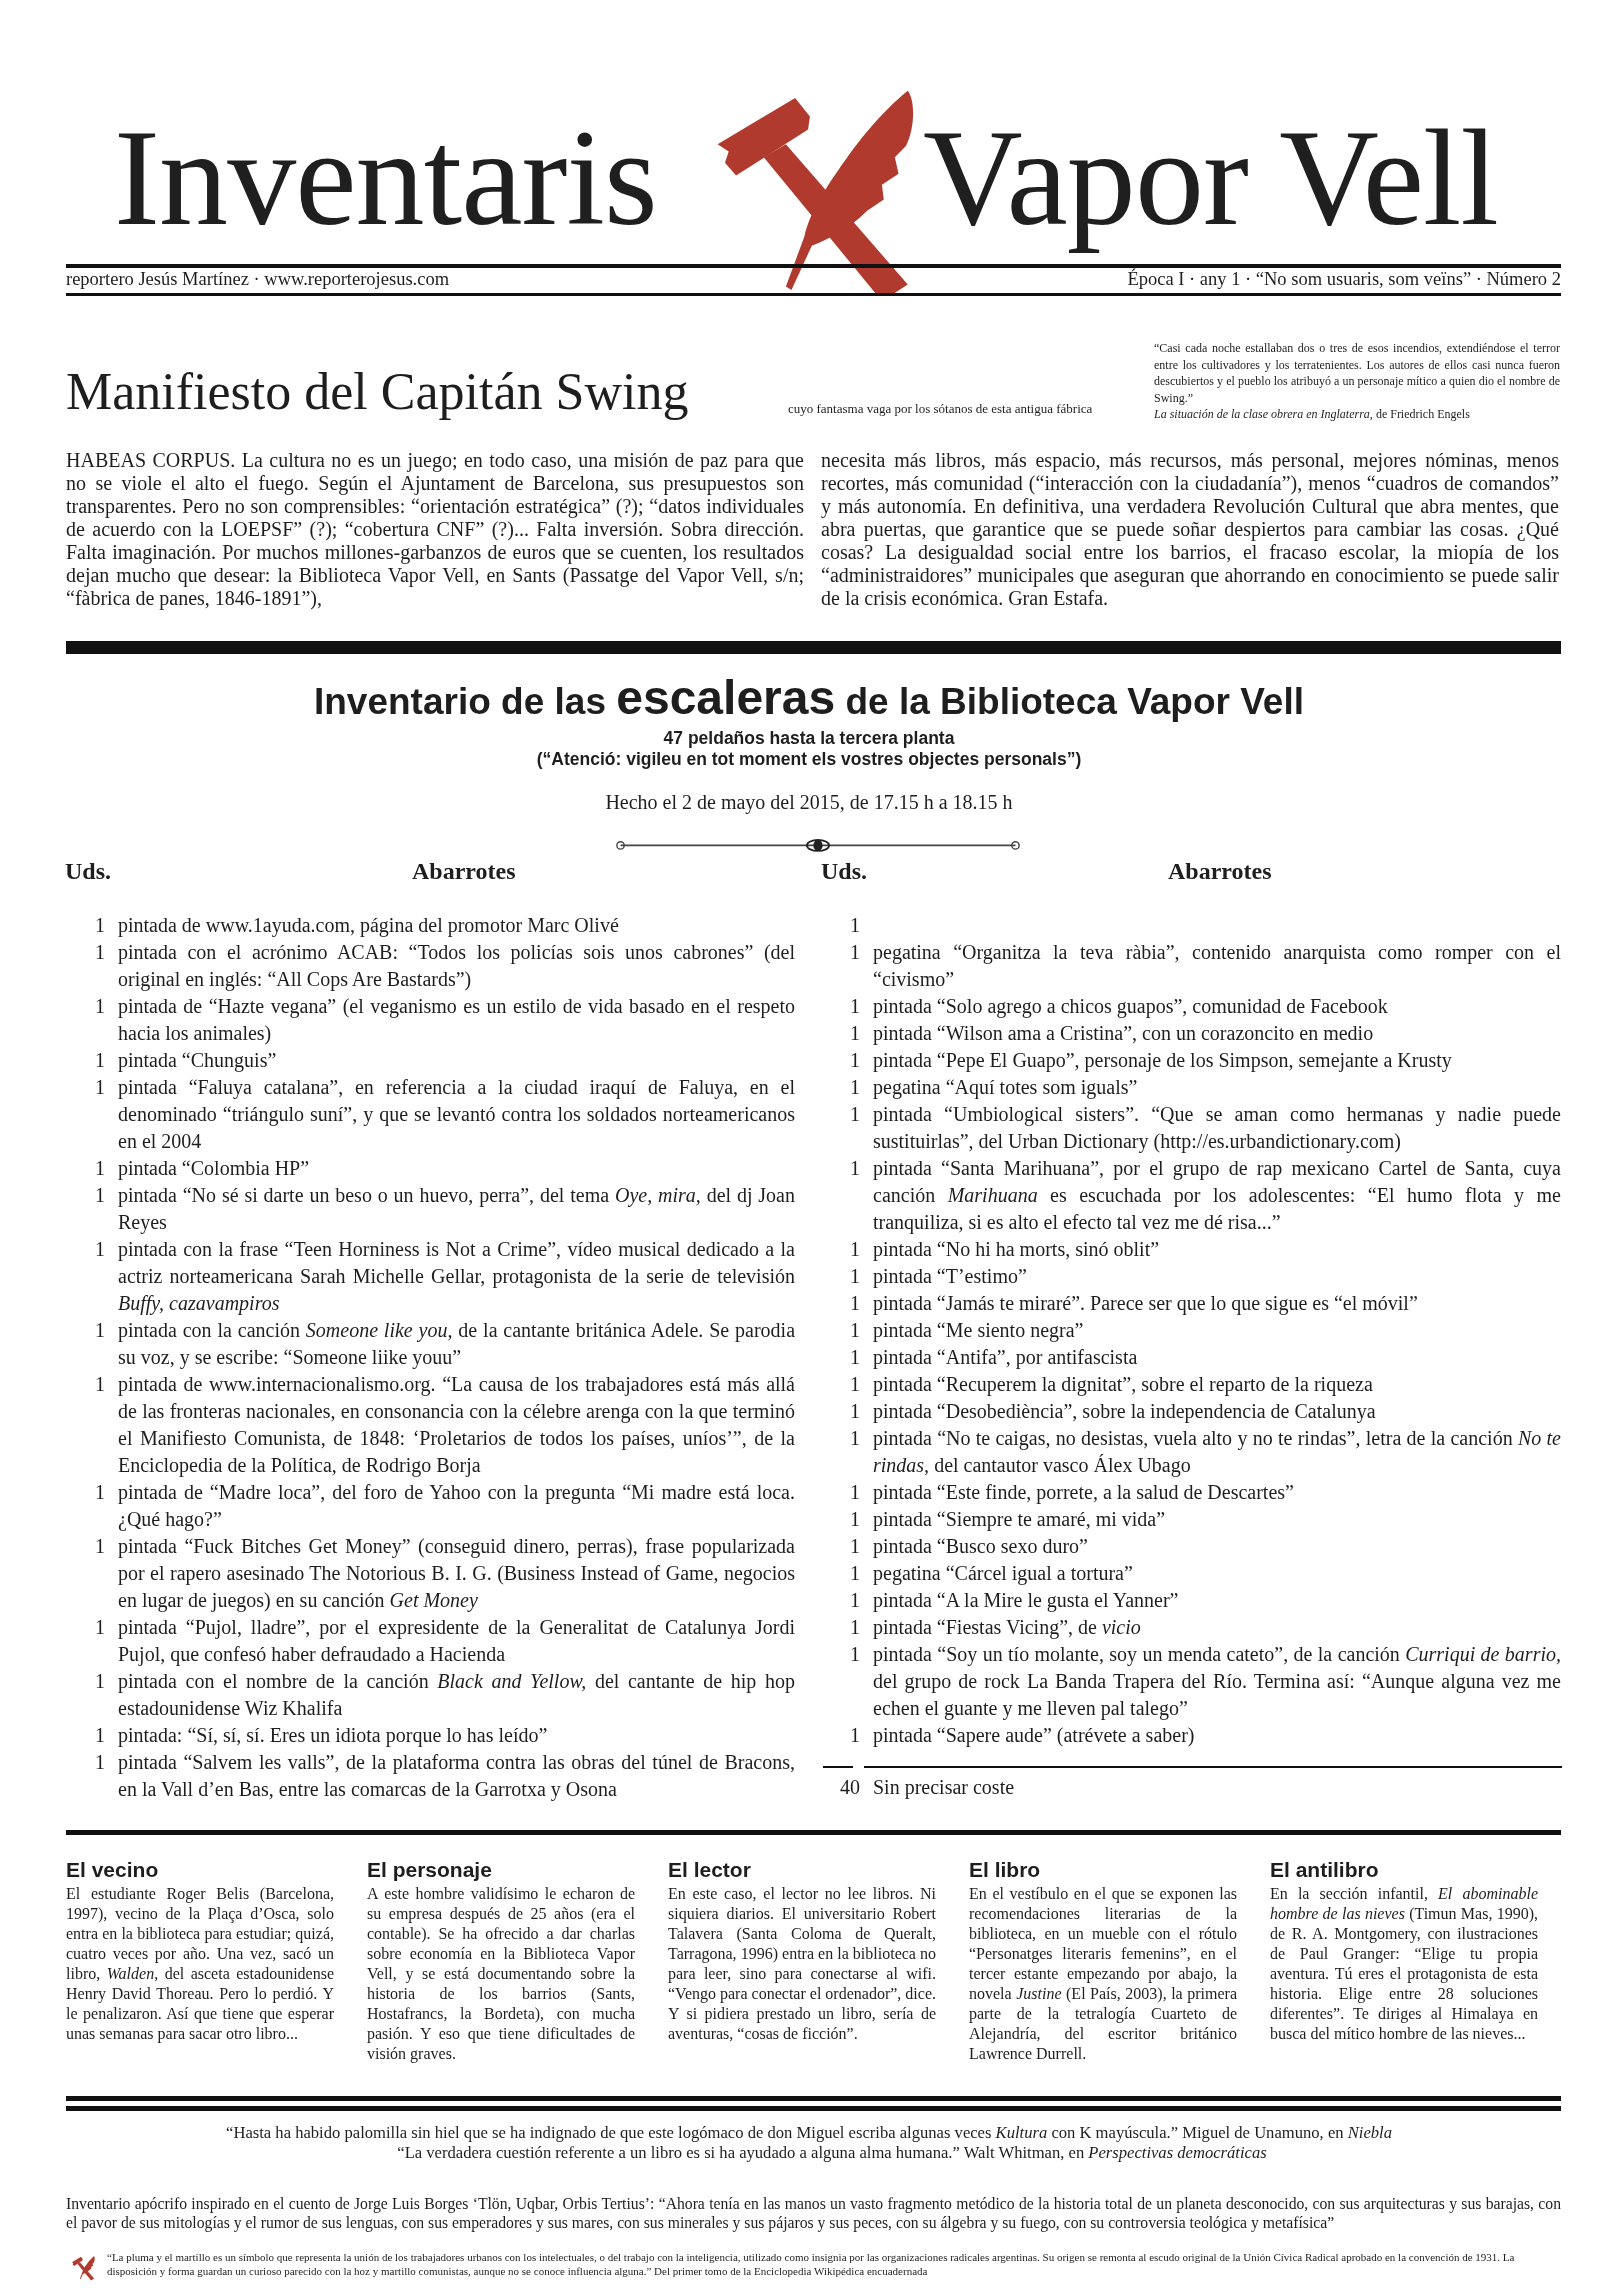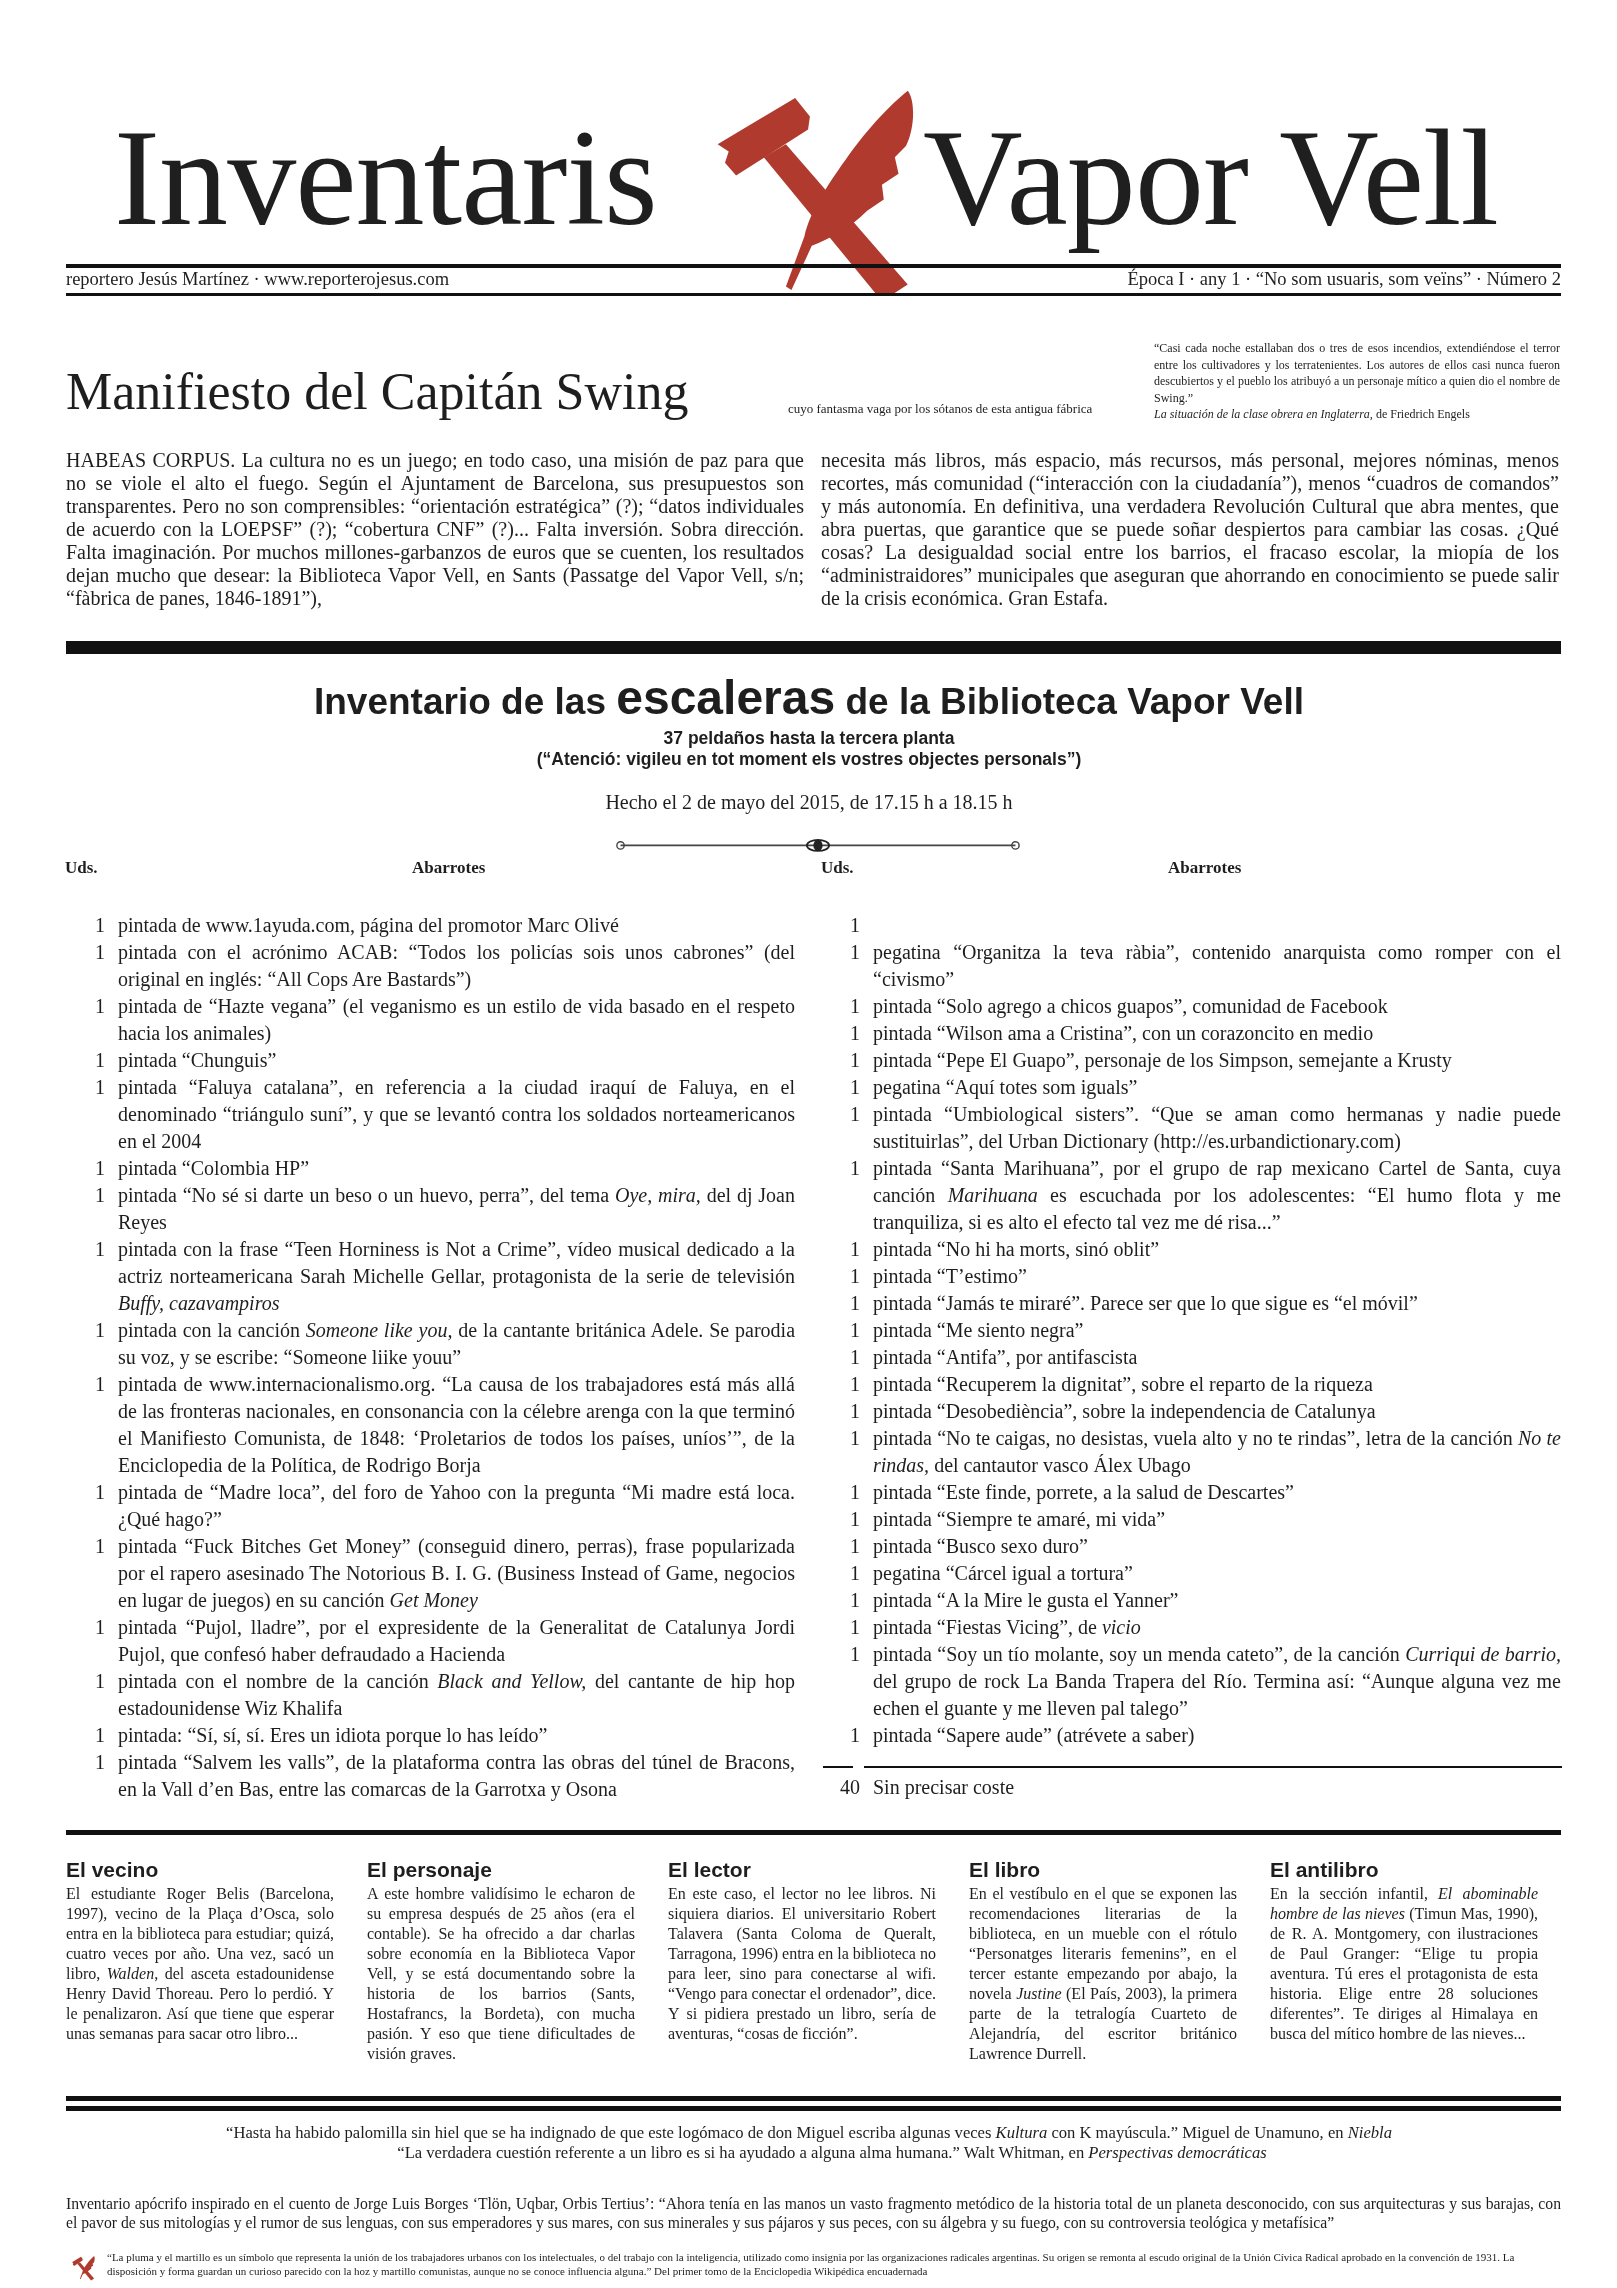--- a/index.html
+++ b/index.html
@@ -14,21 +14,21 @@
   #manifesto-sub { position:absolute; left:749px; top:401px; font-size:13px;margin-left:39px; }
   #engels { position:absolute; left:1154px; top:340px; width:406px; font-size:12px; line-height:16.6px; text-align:justify; }
   #engels i { font-style:italic; }
   .body-col { position:absolute; top:449px; width:738px; font-size:20px; line-height:23px; text-align:justify; hyphens:auto; }
   .sans { font-family:"Liberation Sans", "DejaVu Sans", sans-serif; }
   #inv-title { position:absolute; left:0; width:1618px; top:674px; text-align:center; font-weight:bold; font-size:37px; line-height:1; }
   #inv-title .big { font-size:48px; }
   .inv-sub { position:absolute; left:0; width:1618px; text-align:center; font-weight:bold; font-size:17.5px; line-height:20px; }
   #date-line { position:absolute; left:0; width:1618px; top:791px; text-align:center; font-size:20px; }
   #ornament { position:absolute; left:615px; top:838px; width:406px; height:14.8px; }
-  .col-head { position:absolute; top:858px; font-size:17px; font-weight:bold; }
+  .col-head { position:absolute; top:858px; font-size:24px; font-weight:bold; }
   .list { position:absolute; top:912px; font-size:20px; line-height:27px; }
   .item { display:flex; }
   .item .qty { width:48px; text-align:right; padding-right:13px; flex:none; }
   .item .txt { text-align:justify; }
   .item i { font-style:italic; }
   #totals-rule-a { position:absolute; left:823px; top:1766px; width:29.5px; height:1.8px; background:#111; }
   #totals-rule-b { position:absolute; left:864px; top:1766px; width:698px; height:1.8px; background:#111; }
   #total-row { position:absolute; left:821px; top:1774px; width:738px; }
   .section { position:absolute; top:1858px; width:268px; }
   .section h3 { margin:0; font-family:"Liberation Sans", sans-serif; font-size:21px; line-height:24px; font-weight:bold; }
@@ -68,21 +68,21 @@
   <i>La situación de la clase obrera en Inglaterra,</i><span> de Friedrich Engels</span>
 </div>
 <div class="body-col" style="left:66px;">HABEAS CORPUS. La cultura no es un juego; en todo caso, una misión de paz para que no se viole el alto el fuego. Según el Ajuntament de Barcelona, sus presupuestos son transparentes. Pero no son comprensibles: “orientación estratégica” (?); “datos individuales de acuerdo con la LOEPSF” (?); “cobertura CNF” (?)... Falta inversión. Sobra dirección. Falta imaginación. Por muchos millones-garbanzos de euros que se cuenten, los resultados dejan mucho que desear: la Biblioteca Vapor Vell, en Sants (Passatge del Vapor Vell, s/n; “fàbrica de panes, 1846-1891”),</div>
 <div class="body-col" style="left:821px;">necesita más libros, más espacio, más recursos, más personal, mejores nóminas, menos recortes, más comunidad (“interacción con la ciudadanía”), menos “cuadros de comandos” y más autonomía. En definitiva, una verdadera Revolución Cultural que abra mentes, que abra puertas, que garantice que se puede soñar despiertos para cambiar las cosas. ¿Qué cosas? La desigualdad social entre los barrios, el fracaso escolar, la miopía de los “administraidores” municipales que aseguran que ahorrando en conocimiento se puede salir de la crisis económica. Gran Estafa.</div>
 
 <div class="rule" style="top:641px;height:13px;"></div>
 
 <div id="inv-title" class="sans">
   <span>Inventario de las </span><span class="big">escaleras</span><span> de la Biblioteca Vapor Vell</span>
 </div>
-<div class="inv-sub sans" style="top:728px;">37 peldaños hasta la tercera planta</div>
+<div class="inv-sub sans" style="top:728px;">47 peldaños hasta la tercera planta</div>
 <div class="inv-sub sans" style="top:749px;">(“Atenció: vigileu en tot moment els vostres objectes personals”)</div>
 <div id="date-line">Hecho el 2 de mayo del 2015, de 17.15 h a 18.15 h</div>
 <svg id="ornament" viewBox="0 0 440 16">
   <line x1="6" y1="8" x2="434" y2="8" stroke="#444" stroke-width="2"></line>
   <circle cx="6" cy="8" r="4" fill="none" stroke="#444" stroke-width="1.5"></circle>
   <circle cx="434" cy="8" r="4" fill="none" stroke="#444" stroke-width="1.5"></circle>
   <ellipse cx="220" cy="8" rx="12" ry="6" fill="none" stroke="#222" stroke-width="2"></ellipse>
   <ellipse cx="220" cy="8" rx="5" ry="6" fill="#222"></ellipse>
 </svg>
 

